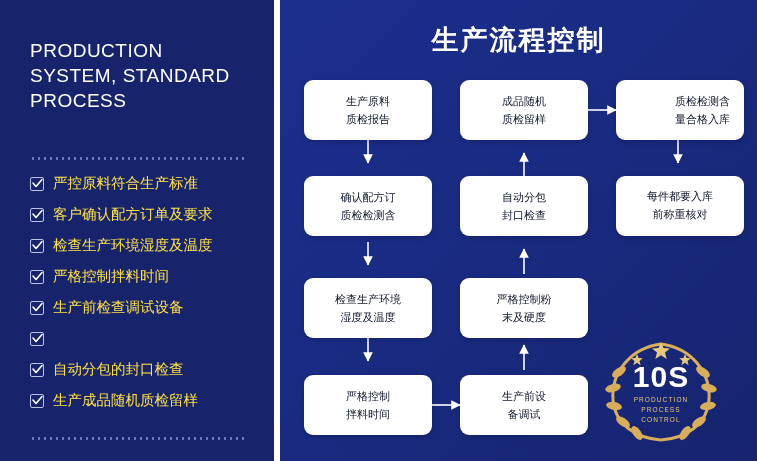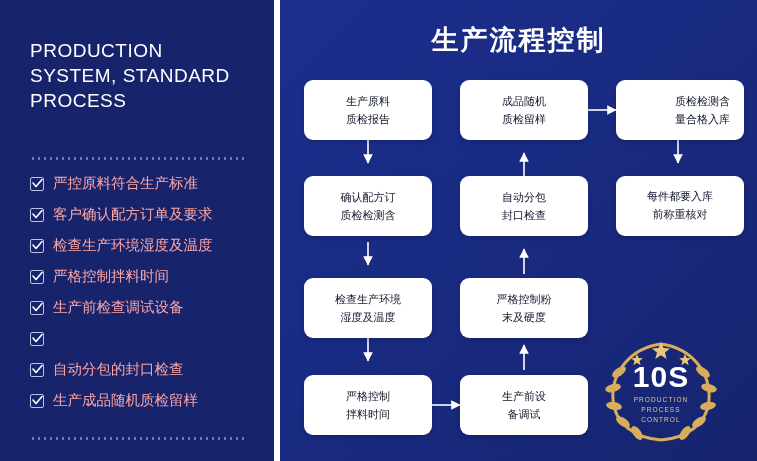--- a/index.html
+++ b/index.html
@@ -68,21 +68,21 @@
     margin-right: 9px;
     flex: 0 0 auto;
     position: relative;
   }
   .check-box svg {
     position: absolute;
     left: 1px;
     top: 0px;
   }
   .list-label {
-    color: #fca5a5;
+    color: #fde047;
     font-size: 14.5px;
     line-height: 18px;
     white-space: nowrap;
   }
   
   #right-panel {
     position: absolute;
     left: 280px;
     top: 0;
     width: 477px;

